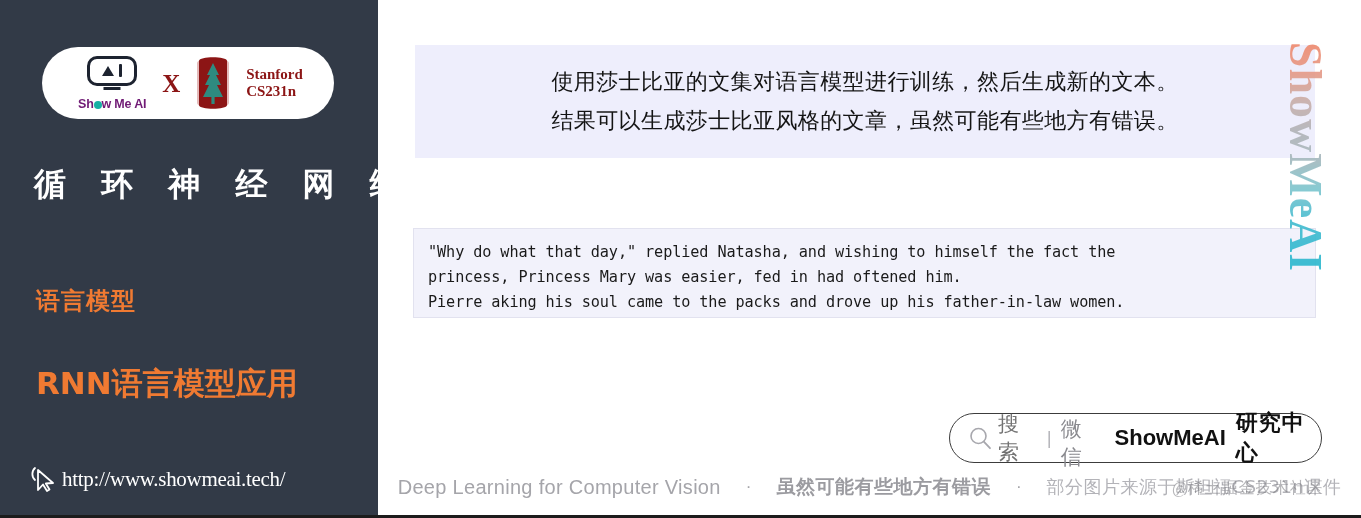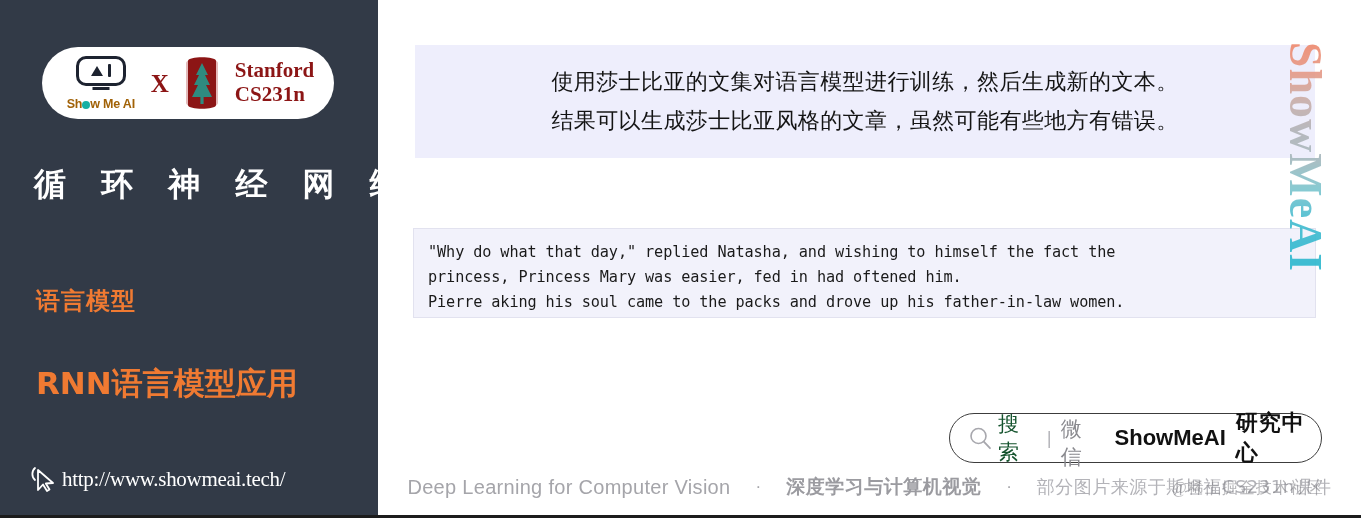--- a/index.html
+++ b/index.html
@@ -88,21 +88,21 @@
   .sma-bar {
     width: 3.5px;
     height: 13px;
     background: #1d2330;
     border-radius: 1px;
   }
   .sma-word {
     margin-top: 11px;
     font-size: 12.5px;
     font-weight: bold;
-    color: #a16207;
+    color: #701a75;
     letter-spacing: -0.2px;
     white-space: nowrap;
     position: relative;
     font-family: "Liberation Sans", sans-serif;
   }
   .sma-word .o-dot {
     display: inline-block;
     width: 8px;
     height: 8px;
     border-radius: 50%;
@@ -127,21 +127,21 @@
   }
   .stanford-s svg { display: block; }
 
   .stanford-text {
     display: flex;
     flex-direction: column;
     line-height: 1.12;
     font-family: "Liberation Serif", serif;
     color: #8c1515;
     font-weight: bold;
-    font-size: 21px;
+    font-size: 15px;
     margin-left: 2px;
   }
 
   .sidebar-title {
     position: absolute;
     left: 34px;
     top: 163px;
     color: #ffffff;
     font-size: 32px;
     letter-spacing: 12px;
@@ -256,21 +256,21 @@
     box-sizing: border-box;
     display: flex;
     align-items: center;
     padding-left: 18px;
     gap: 5px;
     background: #ffffff;
   }
   .mag-icon { width: 25px; height: 25px; display:block; flex: none; }
   .badge-sou {
     font-size: 21px;
-    color: #14532d;
+    color: #737373;
     font-family: "DejaVu Sans", "Liberation Sans", sans-serif;
     letter-spacing: 0.5px;
   }
   .badge-divider {
     color: #b6b6bb;
     font-size: 19px;
     margin: 0 4px;
   }
   .badge-wx {
     font-size: 21px;
@@ -448,21 +448,21 @@
       <span class="badge-sou">搜索</span>
       <span class="badge-divider">|</span>
       <span class="badge-wx">微信</span>
       <span class="badge-brand">ShowMeAI</span>
       <span class="badge-center">研究中心</span>
     </div>
 
     <div class="footer">
       <span class="footer-en">Deep Learning for Computer Vision</span>
       <span class="footer-dot">·</span>
-      <span class="footer-cn-bold">深度学习与计算机视觉</span>
+      <span class="footer-cn-bold">虽然可能有些地方有错误</span>
       <span class="footer-dot">·</span>
       <span class="footer-cn">部分图片来源于斯坦福CS231n课件</span>
     </div>
   </div>
 
   <div class="wm-vertical">
     <span class="wm-inner">ShowMeAI</span>
   </div>
 
   <div class="wm-juejin">@稀土掘金技术社区</div>

